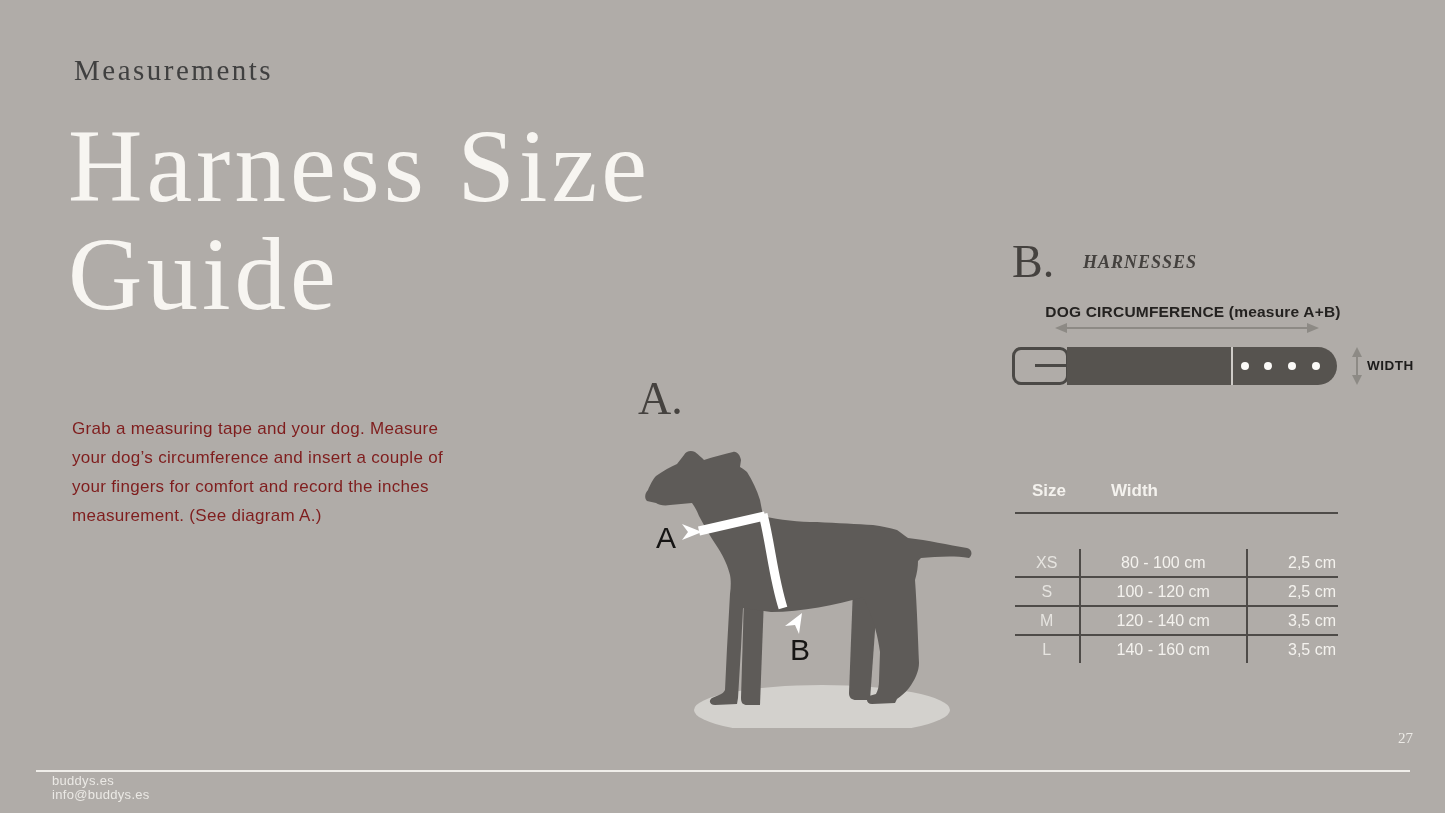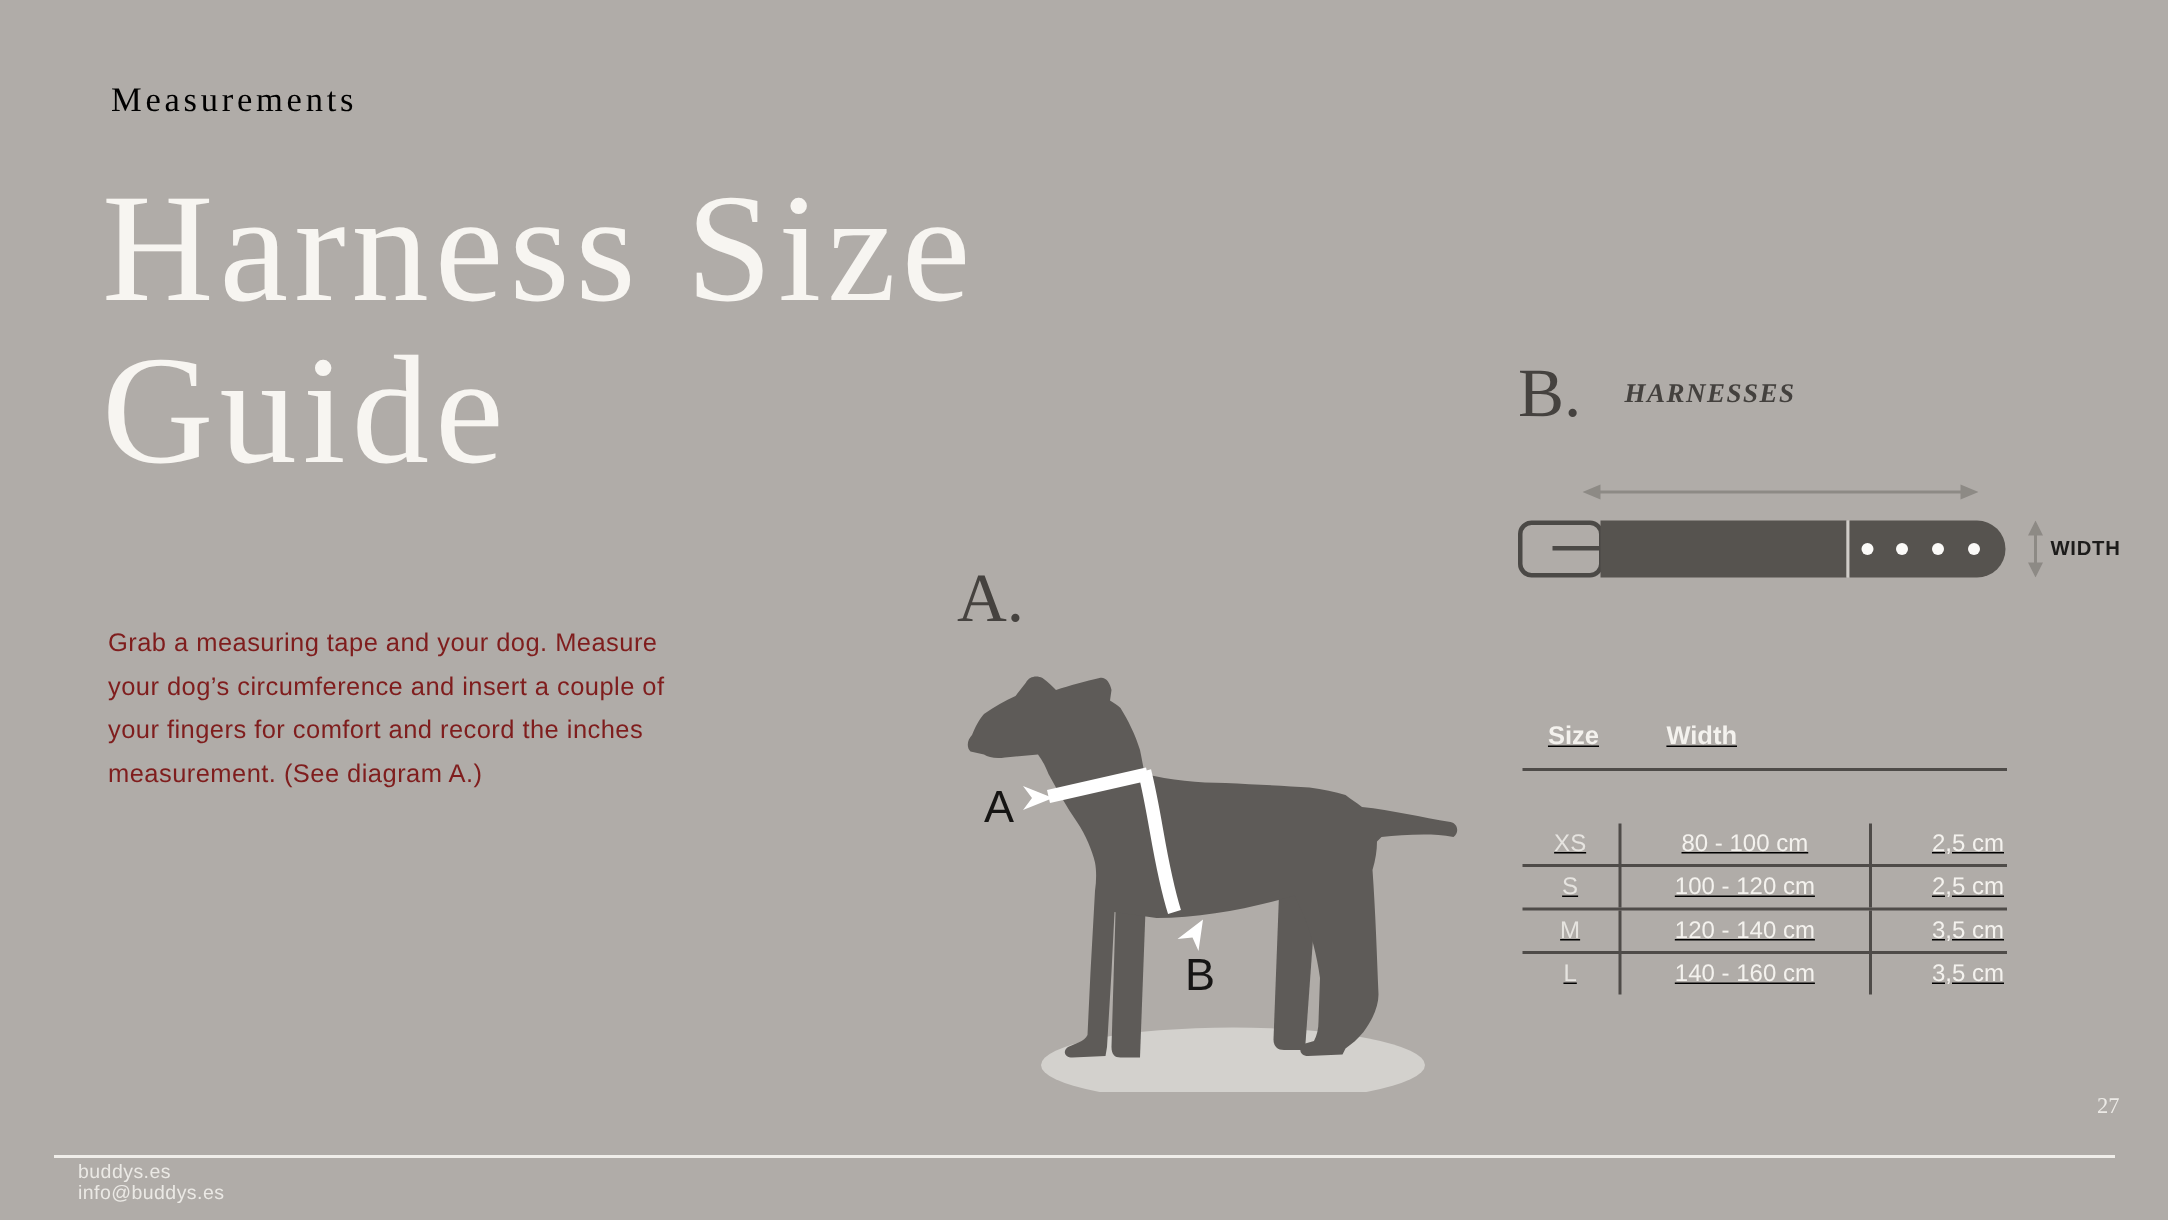--- a/index.html
+++ b/index.html
@@ -7,21 +7,21 @@
     width:1445px;height:813px;position:relative;overflow:hidden;
     background:#b0aca8;
     font-family:"Liberation Sans",sans-serif;
   }
   .abs{position:absolute;}
 
   
   .eyebrow{
     left:74px;top:54px;
     font-family:"Liberation Serif",serif;
-    font-size:23px;letter-spacing:2.5px;color:#000000;
+    font-size:29px;letter-spacing:2.5px;color:#404040;
   }
   .title{
     left:68px;top:112px;width:800px;
     font-family:"Liberation Serif",serif;
     font-size:103px;line-height:108px;letter-spacing:4px;
     color:#f7f5f1;font-weight:400;
   }
   .intro{
     left:72px;top:414px;width:396px;
     font-size:17px;line-height:29px;letter-spacing:0.3px;
@@ -76,21 +76,21 @@
   .belt-hole{
     position:absolute;top:127px;width:8px;height:8px;border-radius:50%;background:#fbfaf8;
   }
   .v-arrow{position:absolute;left:344px;top:112px;}
   .width-label{
     position:absolute;left:362px;top:123px;
     font-size:13.5px;font-weight:bold;letter-spacing:0.5px;color:#1d1c1b;
   }
 
   
-  .size-table{left:1015px;top:475px;width:323px;text-decoration:underline;}
+  .size-table{left:1015px;top:475px;width:323px;}
   .table-header{
     display:flex;height:31px;border-bottom:2px solid #4e4b48;
     padding-top:6px;box-sizing:content-box;
   }
   .th{font-size:17px;font-weight:bold;color:#f4f2ee;display:flex;justify-content:center;}
   .col-size{width:68px;}
   .col-circ{width:174px;}
   .col-width{width:81px;}
   .th.col-width{justify-content:flex-end;padding-right:6px;box-sizing:border-box;}
   .table-body{margin-top:35px;}
@@ -153,20 +153,21 @@
 
     <text x="16" y="100" font-family="Liberation Sans, sans-serif" font-size="30" fill="#161514">A</text>
     <text x="150" y="212" font-family="Liberation Sans, sans-serif" font-size="30" fill="#161514">B</text>
   </svg>
 </div>
 
 <div class="abs diagram-b">
   <div class="big-label">B.</div>
   <div class="harnesses-heading">HARNESSES</div>
 
+  <div class="circumference-label">DOG CIRCUMFERENCE (measure A+B)</div>
 
   <svg class="h-arrow" width="264" height="14" viewBox="0 0 264 14">
     <line x1="9" y1="7" x2="255" y2="7" stroke="#8d8a85" stroke-width="2"></line>
     <polygon points="0,7 12,2 12,12" fill="#8d8a85"></polygon>
     <polygon points="264,7 252,2 252,12" fill="#8d8a85"></polygon>
   </svg>
 
   <div class="belt-buckle"></div>
   <div class="belt-tongue"></div>
   <div class="belt-strap"></div>

